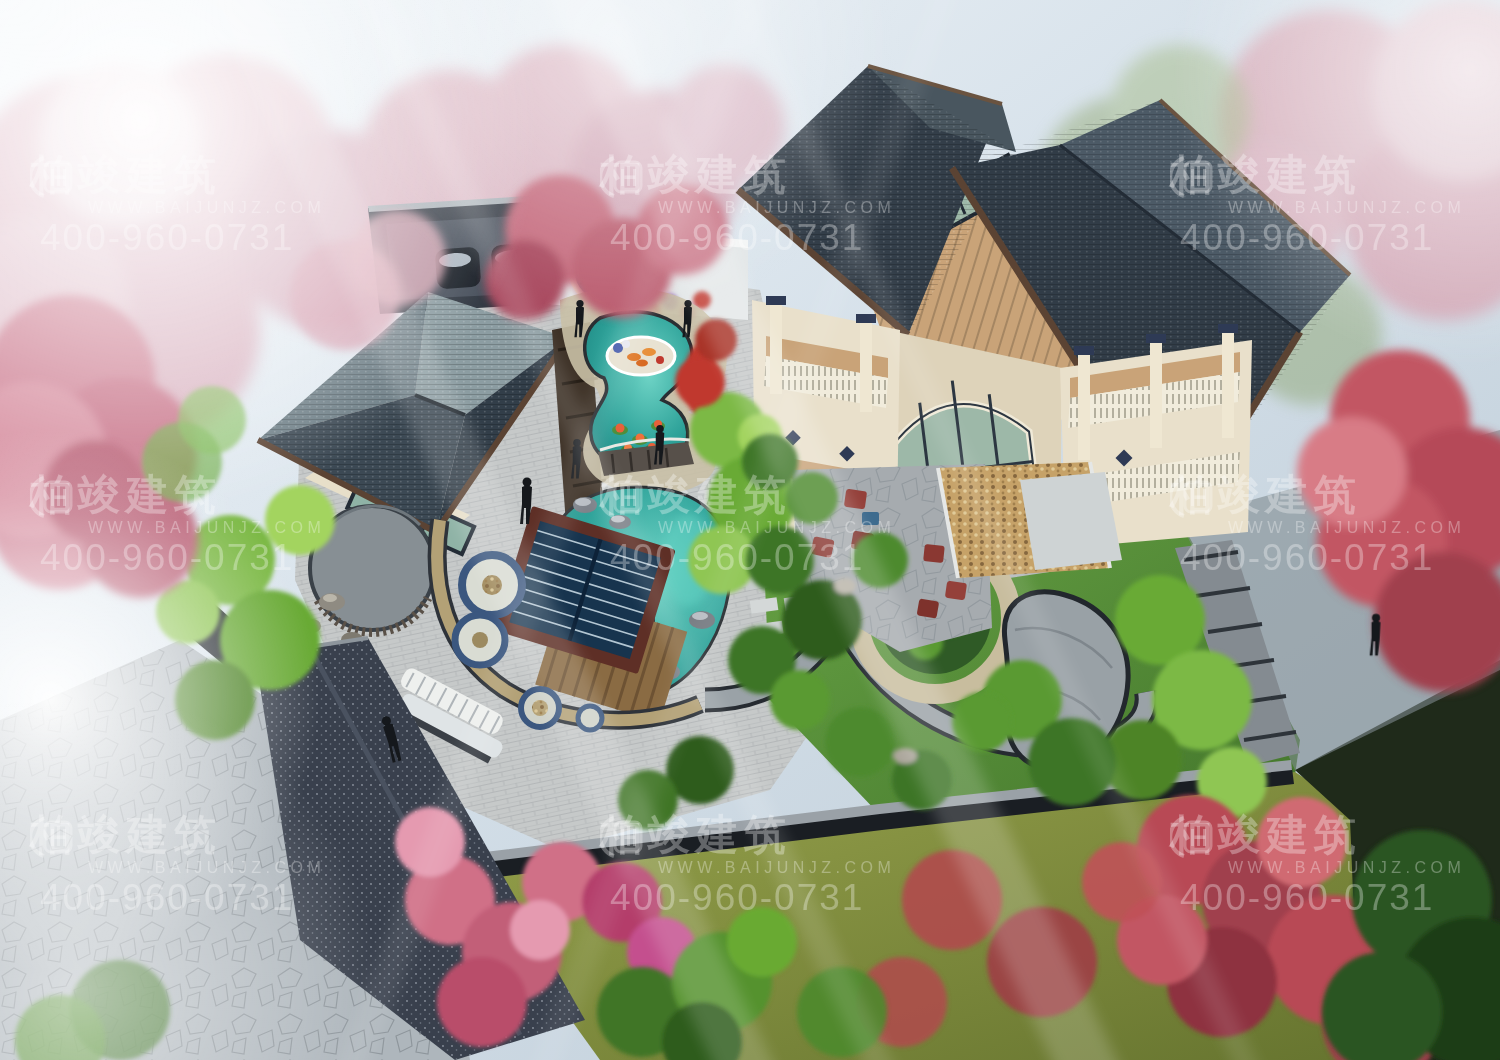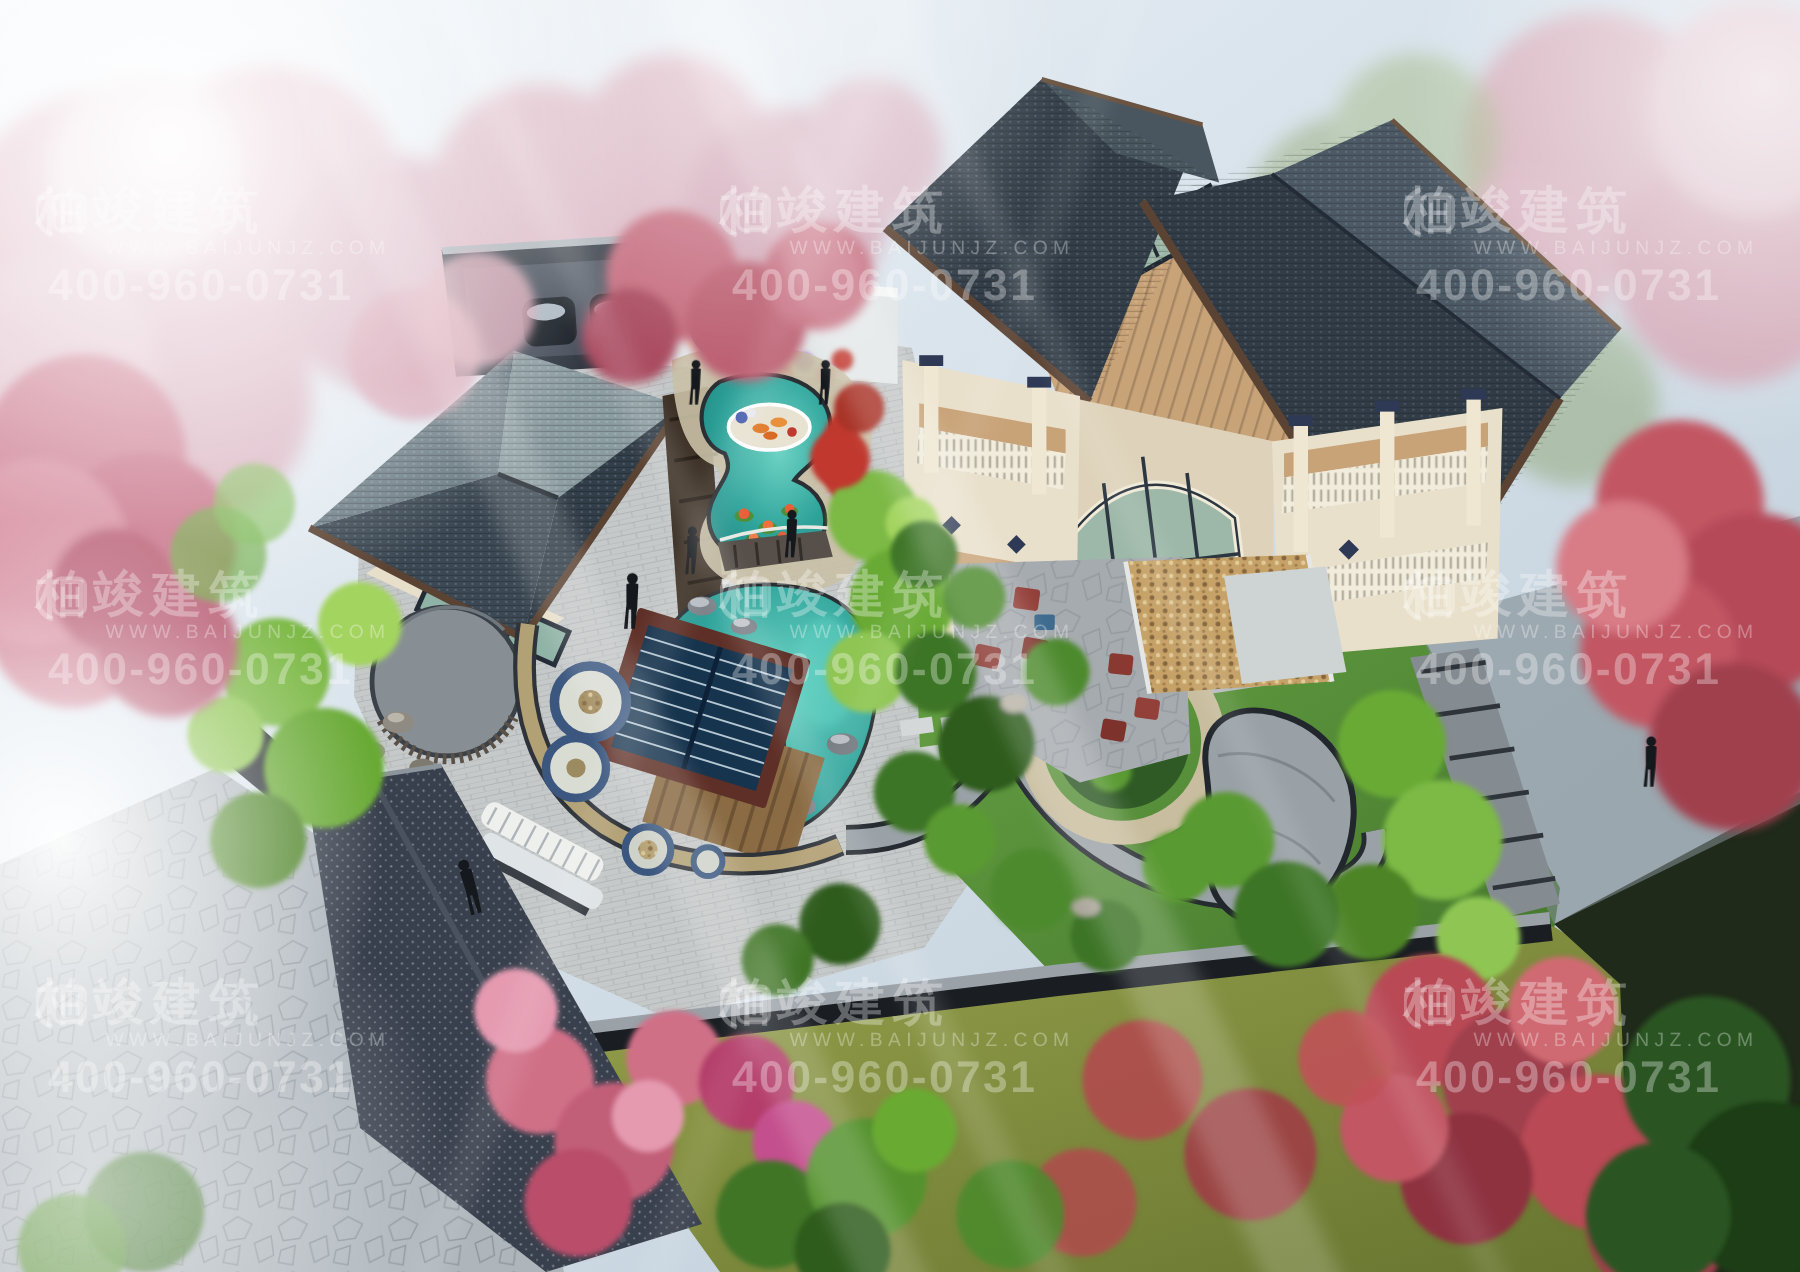--- a/index.html
+++ b/index.html
@@ -7,21 +7,21 @@
          font-family:"Liberation Sans", sans-serif;}
   .stage svg{position:absolute;left:0;top:0;display:block;}
   
   .wm-layer{position:absolute;left:0;top:0;width:1500px;height:1060px;pointer-events:none;}
   .wm{position:absolute;width:320px;transform:translate(-50%,-50%);
       color:rgba(255,255,255,0.32);text-align:left;filter:blur(.4px);line-height:1;}
   .wm-row{display:flex;align-items:center;gap:10px;}
   .wm-logo{width:46px;height:46px;flex:0 0 auto;opacity:.95;}
   .wm-brand{font-size:42px;font-weight:bold;letter-spacing:6px;white-space:nowrap;}
   .wm-site{font-size:16px;letter-spacing:4.5px;margin:4px 0 3px 58px;white-space:nowrap;}
-  .wm-phone{font-size:37px;font-weight:bold;letter-spacing:2px;margin-left:10px;white-space:nowrap;}
+  .wm-phone{font-size:37px;font-weight:normal;letter-spacing:2px;margin-left:10px;white-space:nowrap;}
 </style>
 </head>
 <body>
 
 <div class="stage">
 <svg width="1500" height="1060" viewBox="0 0 1500 1060">
   <defs>
     <linearGradient id="sky" x1="0" y1="0" x2="1" y2="1">
       <stop offset="0" stop-color="#f4f8fb"></stop>
           <stop offset="0.45" stop-color="#d6e1ea"></stop>

